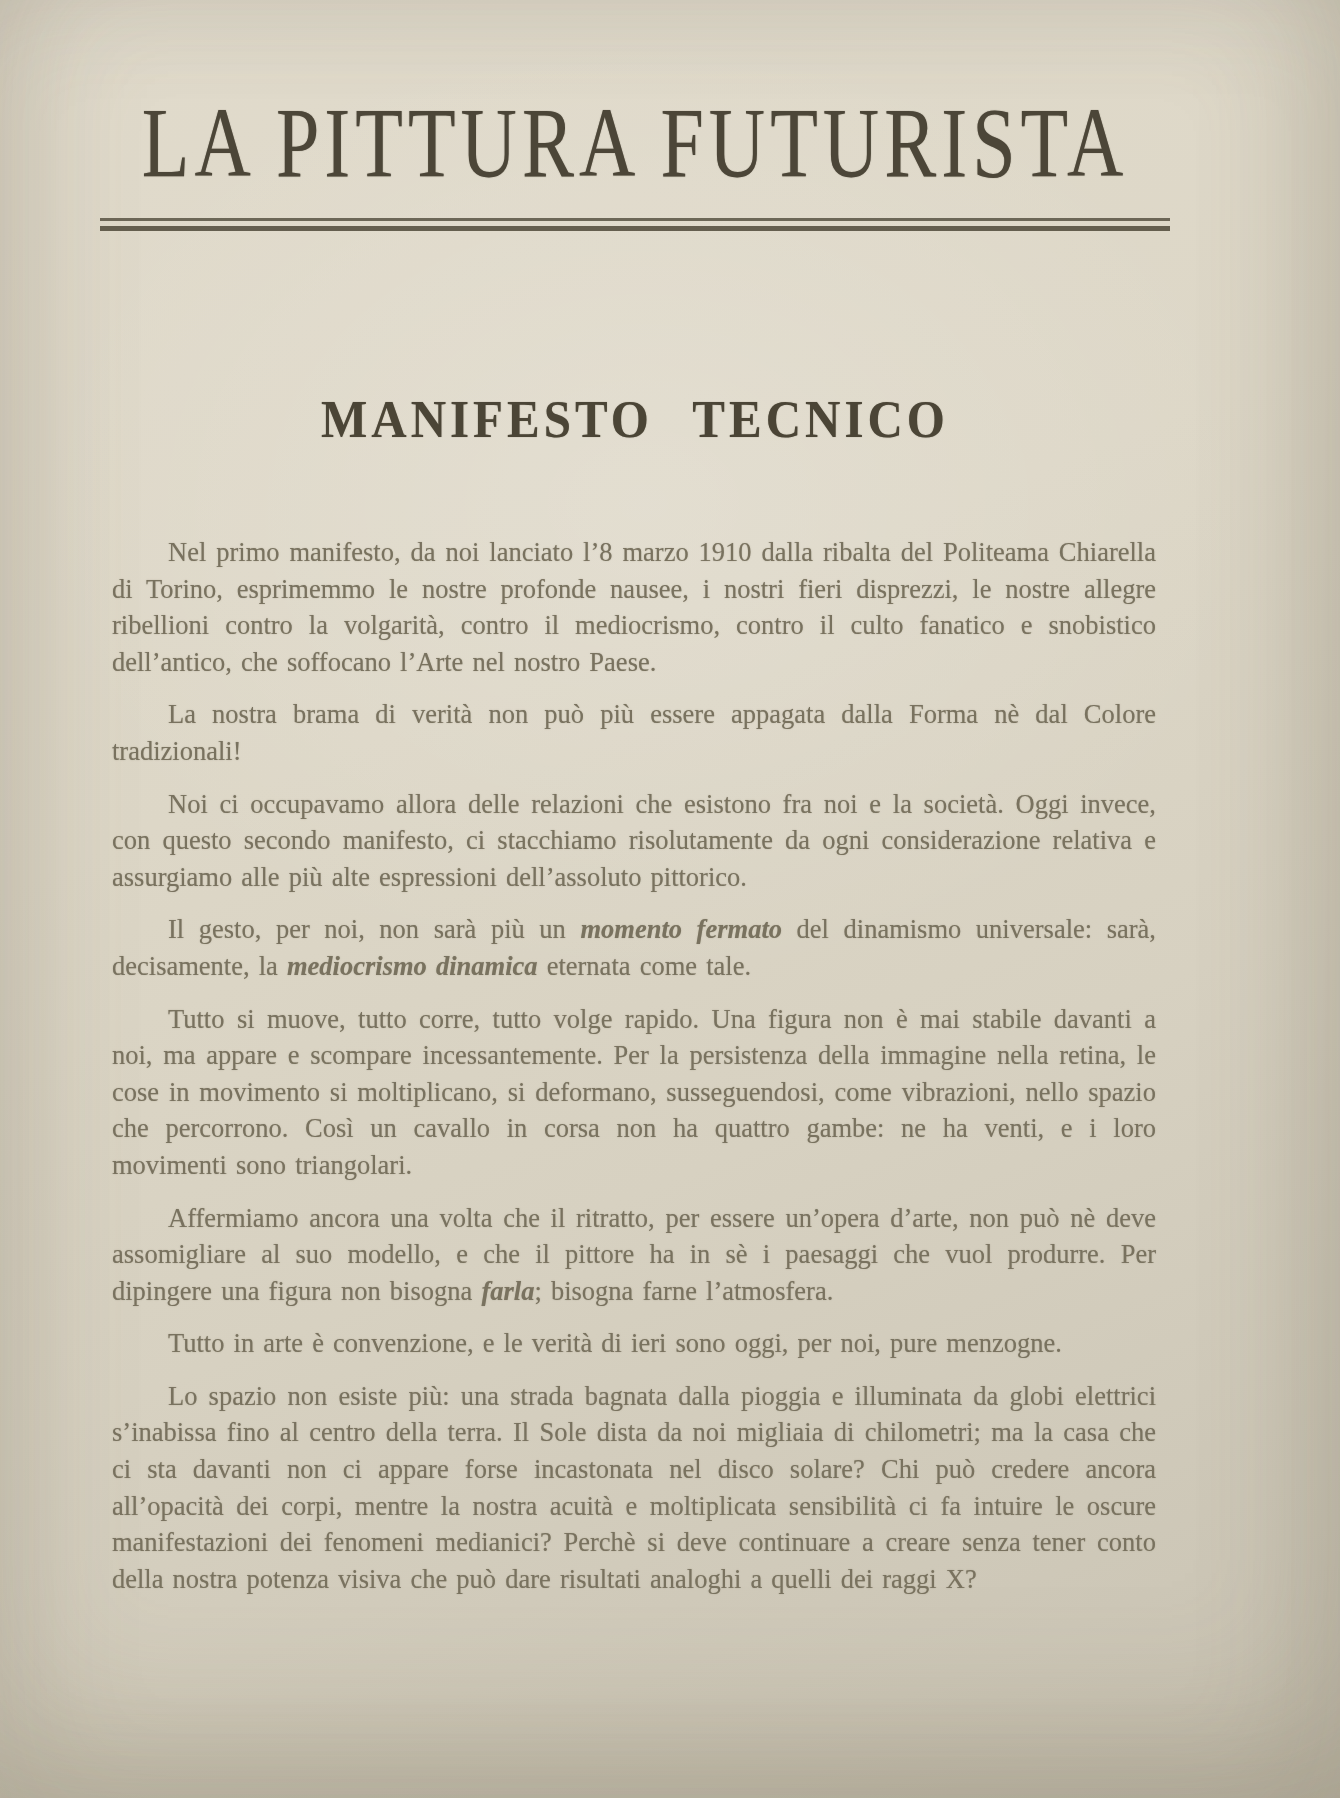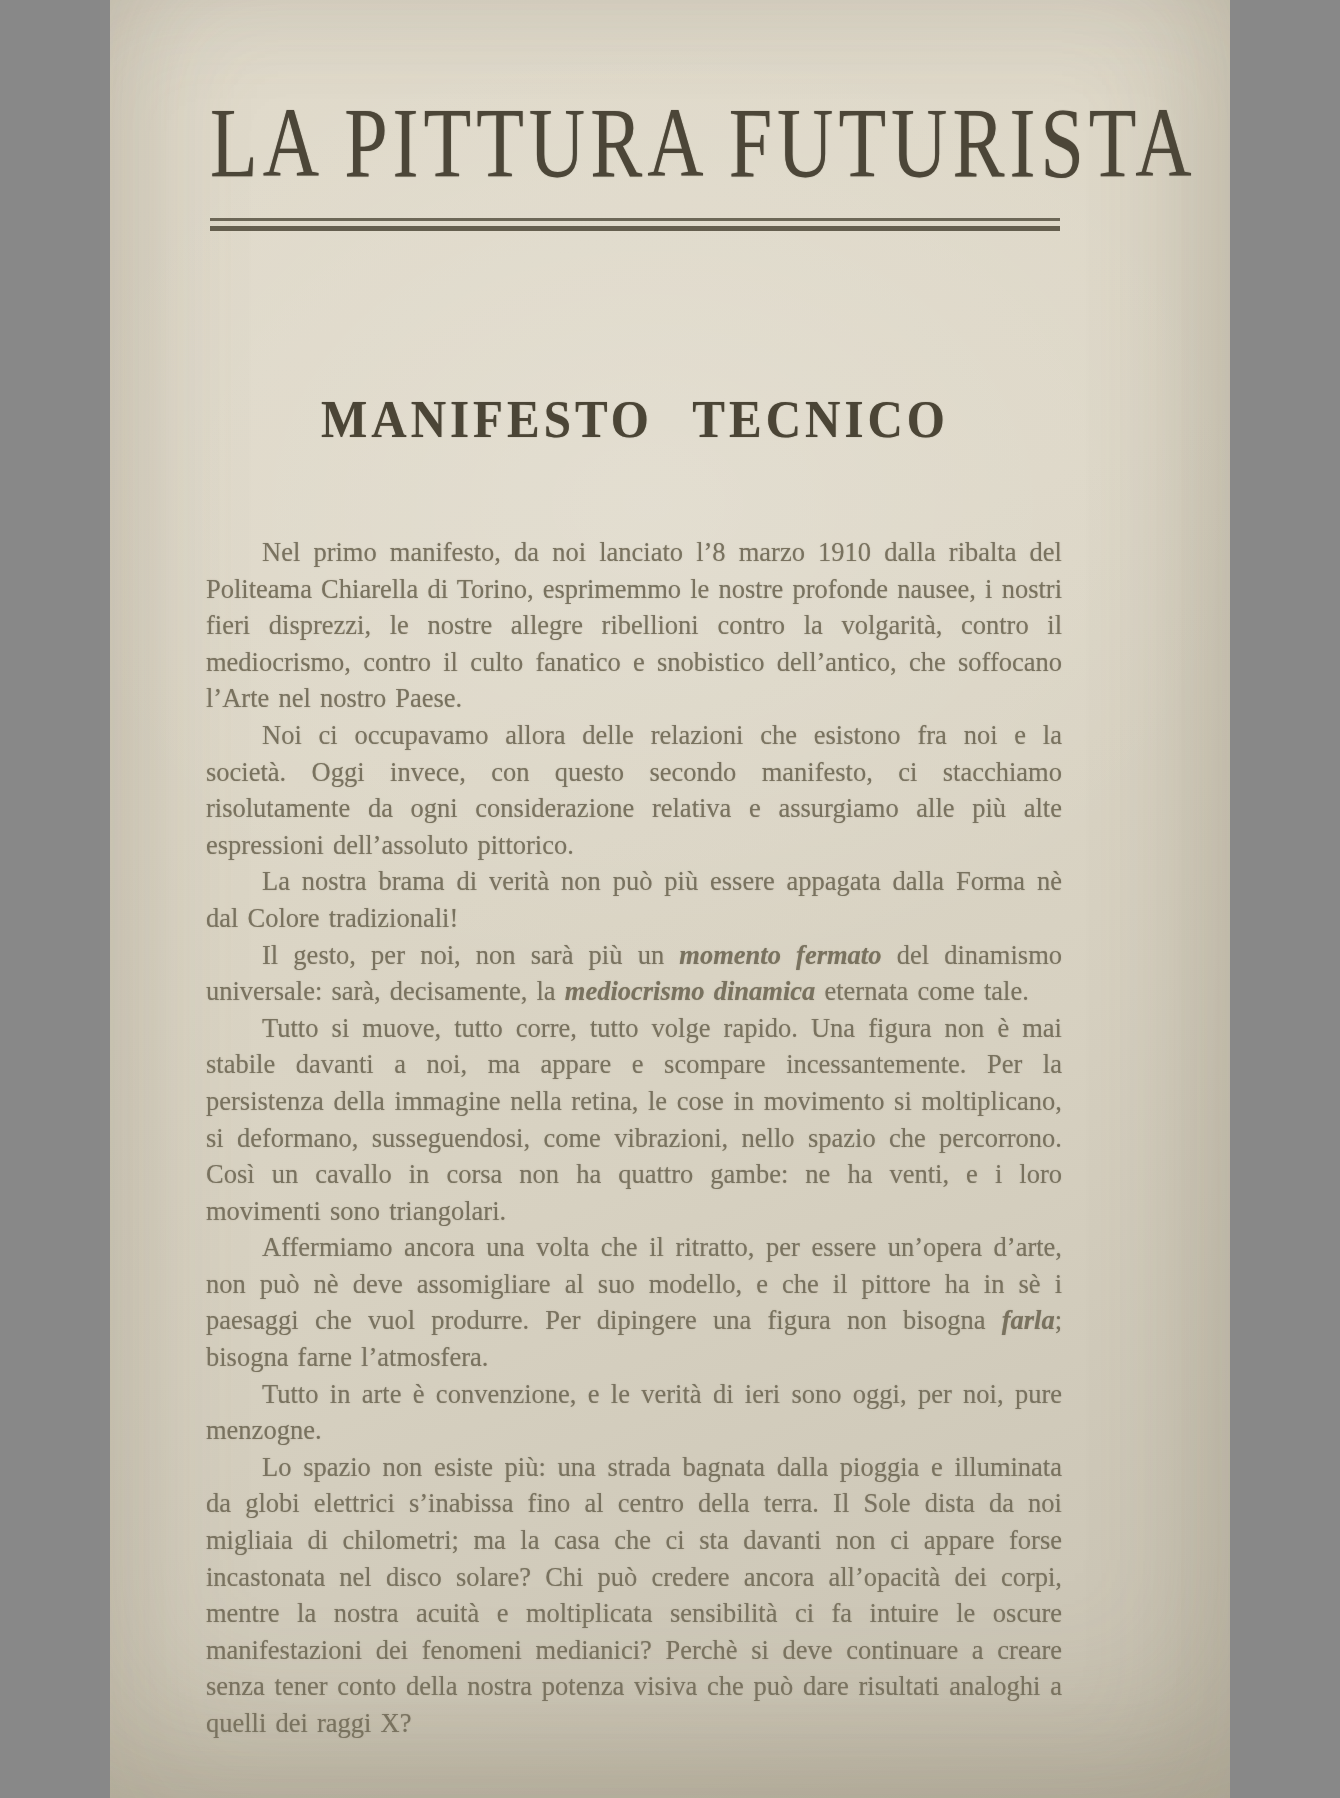--- a/index.html
+++ b/index.html
@@ -1,18 +1,18 @@
 <!DOCTYPE html>
 <html><head>
 <meta charset="utf-8">
 <style>
   html, body { margin: 0; padding: 0; background: #888; }
   .page {
     position: relative;
-    width: 1120px;
+    width: 1340px;
     height: 1798px;
     margin: 0 auto;
     overflow: hidden;
     background:
       radial-gradient(ellipse 900px 700px at 48% 28%, rgba(255,255,255,0.16), rgba(255,255,255,0) 70%),
       linear-gradient(158deg, #e1dbcc 0%, #ddd7c7 38%, #d7d1c1 62%, #cdc7b7 88%, #c6c0b0 100%);
     box-shadow:
       inset 0 -70px 140px rgba(115,105,82,0.22),
       inset -45px 0 110px rgba(115,105,82,0.14),
       inset 45px 0 110px rgba(140,130,105,0.10),
@@ -55,37 +55,37 @@
   }
   .body-text {
     margin: 86px 168px 0 96px;
     font-size: 26.5px;
     line-height: 36.6px;
     color: #79725f;
     text-align: justify;
     text-shadow: 0 0 1.2px rgba(121,114,95,0.55);
     word-spacing: 2.5px;
   }
-  .para { margin: 0; text-indent: 56px; }
+  .para { margin: 16px; text-indent: 56px; }
   .em { font-style: italic; font-weight: bold; }
 </style>
 </head>
 <body>
 
 <div class="page">
   <div class="masthead">
     <h1 class="title">LA PITTURA FUTURISTA</h1>
     <div class="title-rule"></div>
   </div>
 
   <h2 class="subtitle">MANIFESTO TECNICO</h2>
 
   <div class="body-text">
       <p class="para"><span>Nel primo manifesto, da noi lanciato l’8 marzo 1910 dalla ribalta del Politeama Chiarella di Torino, esprimemmo le nostre profonde nausee, i nostri fieri disprezzi, le nostre allegre ribellioni contro la volgarità, contro il mediocrismo, contro il culto fanatico e snobistico dell’antico, che soffocano l’Arte nel nostro Paese.</span></p>
+      <p class="para"><span>La nostra brama di verità non può più essere appagata dalla Forma nè dal Colore tradizionali!</span></p>
       <p class="para"><span>Noi ci occupavamo allora delle relazioni che esistono fra noi e la società. Oggi invece, con questo secondo manifesto, ci stacchiamo risolutamente da ogni considerazione relativa e assurgiamo alle più alte espressioni dell’assoluto pittorico.</span></p>
-      <p class="para"><span>La nostra brama di verità non può più essere appagata dalla Forma nè dal Colore tradizionali!</span></p>
       <p class="para"><span>Il gesto, per noi, non sarà più un </span><span class="em">momento fermato</span><span> del dinamismo universale: sarà, decisamente, la </span><span class="em">mediocrismo dinamica</span><span> eternata come tale.</span></p>
       <p class="para"><span>Tutto si muove, tutto corre, tutto volge rapido. Una figura non è mai stabile davanti a noi, ma appare e scompare incessantemente. Per la persistenza della immagine nella retina, le cose in movimento si moltiplicano, si deformano, susseguendosi, come vibrazioni, nello spazio che percorrono. Così un cavallo in corsa non ha quattro gambe: ne ha venti, e i loro movimenti sono triangolari.</span></p>
       <p class="para"><span>Affermiamo ancora una volta che il ritratto, per essere un’opera d’arte, non può nè deve assomigliare al suo modello, e che il pittore ha in sè i paesaggi che vuol produrre. Per dipingere una figura non bisogna </span><span class="em">farla</span><span>; bisogna farne l’atmosfera.</span></p>
       <p class="para"><span>Tutto in arte è convenzione, e le verità di ieri sono oggi, per noi, pure menzogne.</span></p>
       <p class="para"><span>Lo spazio non esiste più: una strada bagnata dalla pioggia e illuminata da globi elettrici s’inabissa fino al centro della terra. Il Sole dista da noi migliaia di chilometri; ma la casa che ci sta davanti non ci appare forse incastonata nel disco solare? Chi può credere ancora all’opacità dei corpi, mentre la nostra acuità e moltiplicata sensibilità ci fa intuire le oscure manifestazioni dei fenomeni medianici? Perchè si deve continuare a creare senza tener conto della nostra potenza visiva che può dare risultati analoghi a quelli dei raggi X?</span></p>
     </div>
 </div>
 
 </body></html>

